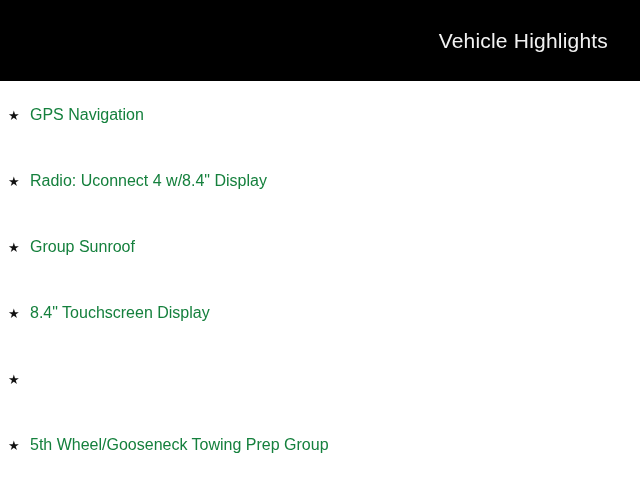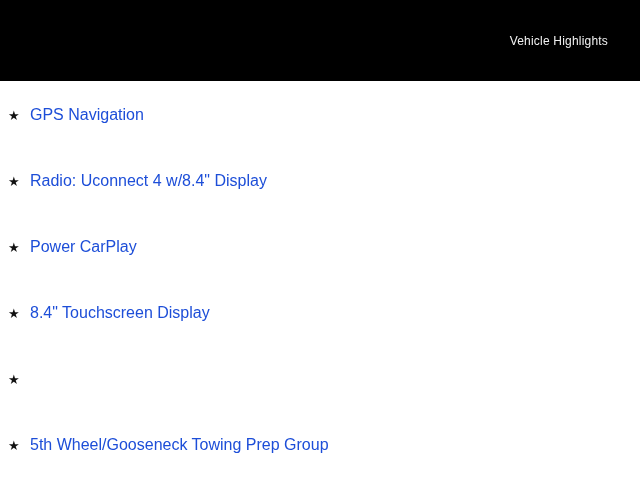--- a/index.html
+++ b/index.html
@@ -18,21 +18,21 @@
     width: 640px;
     height: 81px;
     background: #000000;
     display: flex;
     align-items: center;
     justify-content: flex-end;
     padding-right: 32px;
   }
   .header-title {
     color: #f2f2f2;
-    font-size: 12px;
+    font-size: 21px;
     letter-spacing: 0.2px;
   }
   .highlight-list {
     list-style: none;
     margin: 0;
     padding: 1px 0 0 8px;
   }
   .highlight-item {
     height: 66px;
     display: flex;
@@ -41,42 +41,42 @@
   .star {
     width: 22px;
     flex: 0 0 22px;
     font-size: 13px;
     line-height: 1;
     color: #111111;
     text-align: left;
   }
   .label {
     font-size: 16px;
-    color: #1d4ed8;
+    color: #15803d;
   }
 </style>
 </head>
 <body>
 
 <div class="header">
   <span class="header-title">Vehicle Highlights</span>
 </div>
 
 <ul class="highlight-list">
   <li class="highlight-item">
     <span class="star">★</span>
     <span class="label">GPS Navigation</span>
   </li>
   <li class="highlight-item">
     <span class="star">★</span>
     <span class="label">Radio: Uconnect 4 w/8.4" Display</span>
   </li>
   <li class="highlight-item">
     <span class="star">★</span>
-    <span class="label">Power CarPlay</span>
+    <span class="label">Group Sunroof</span>
   </li>
   <li class="highlight-item">
     <span class="star">★</span>
     <span class="label">8.4" Touchscreen Display</span>
   </li>
   <li class="highlight-item">
     <span class="star">★</span>
   </li>
   <li class="highlight-item">
     <span class="star">★</span>

